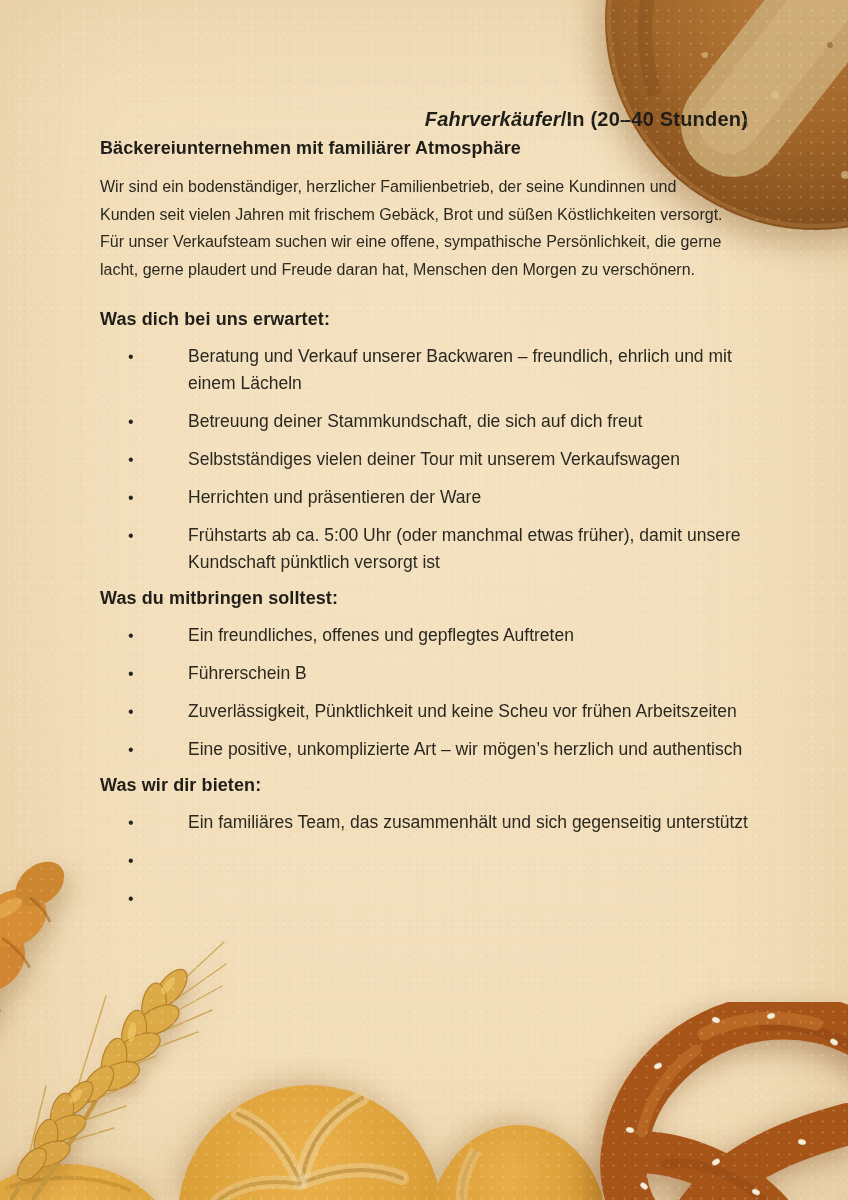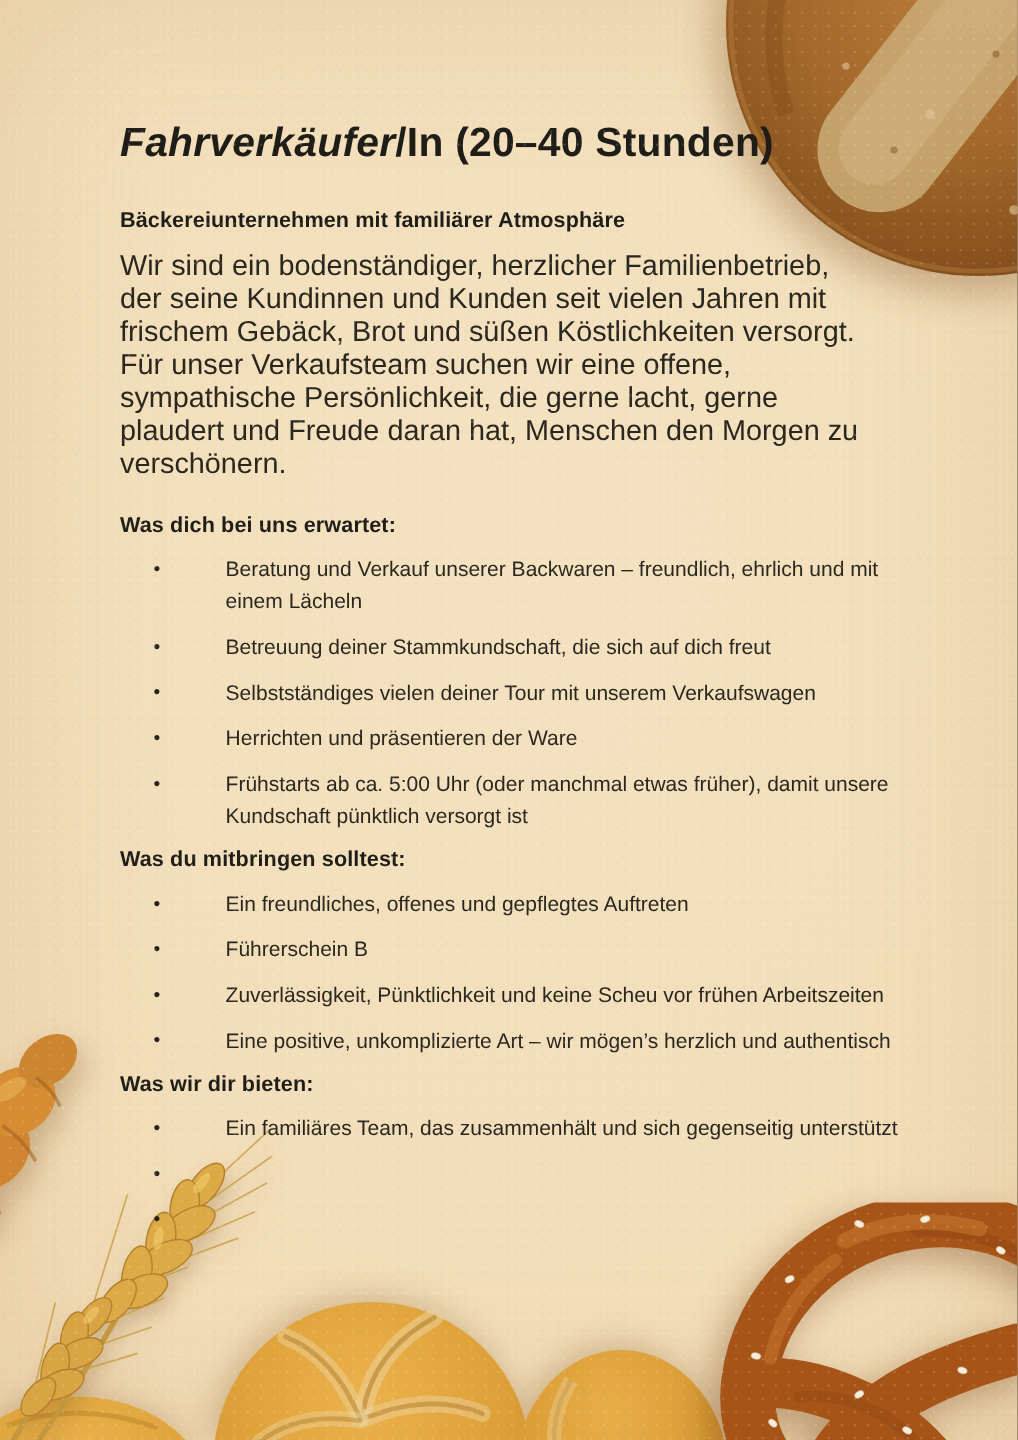--- a/index.html
+++ b/index.html
@@ -15,30 +15,30 @@
     position:absolute;inset:0;z-index:6;pointer-events:none;opacity:.5;
     background-image:
       radial-gradient(rgba(125,92,40,.05) 1px, transparent 1.3px),
       radial-gradient(rgba(255,252,240,.35) 1px, transparent 1.3px);
     background-size:7px 7px, 11px 11px;
     background-position:0 0, 3px 5px;
   }
   .decor{position:absolute;z-index:1;}
   .content{position:absolute;left:100px;top:0;width:648px;z-index:5;}
   .title{
-    margin:103px 0 0;font-size:34px;line-height:33px;font-weight:700;
-    text-align:left;letter-spacing:.2px;color:#1f1d18;
+    margin:103px 0 0;font-size:20px;line-height:33px;font-weight:700;
+    text-align:right;letter-spacing:.2px;color:#1f1d18;
   }
   .title .it{font-style:italic;}
   h2{font-size:18px;line-height:24px;font-weight:700;margin:0;color:#1f1d18;letter-spacing:.1px;}
-  .h-intro{margin-top:35px;}
+  .h-intro{}
   .h-sec1{margin-top:24px;}
   .h-sec{margin-top:10px;}
   .intro{
-    margin:13px 0 0;font-size:24px;line-height:27.5px;max-width:632px;color:#2a271f;
+    margin:13px 0 0;font-size:16px;line-height:27.5px;max-width:632px;color:#2a271f;
   }
   ul.joblist{list-style:none;margin:12px 0 0;padding:0;}
   ul.joblist li{display:flex;margin:11px 0 0;font-size:17.5px;line-height:27px;color:#2a271f;}
   ul.joblist li:first-child{margin-top:0;}
   .dot{flex:0 0 24px;margin-left:28px;font-size:16px;line-height:27px;color:#26231d;}
   .li-text{flex:1;max-width:560px;margin-left:36px;}
 
   
   .bread-loaf{left:585px;top:-205px;filter:drop-shadow(-8px 14px 16px rgba(120,75,25,.35));}
   .croissant{left:-58px;top:846px;filter:drop-shadow(6px 10px 12px rgba(120,75,25,.3));}

